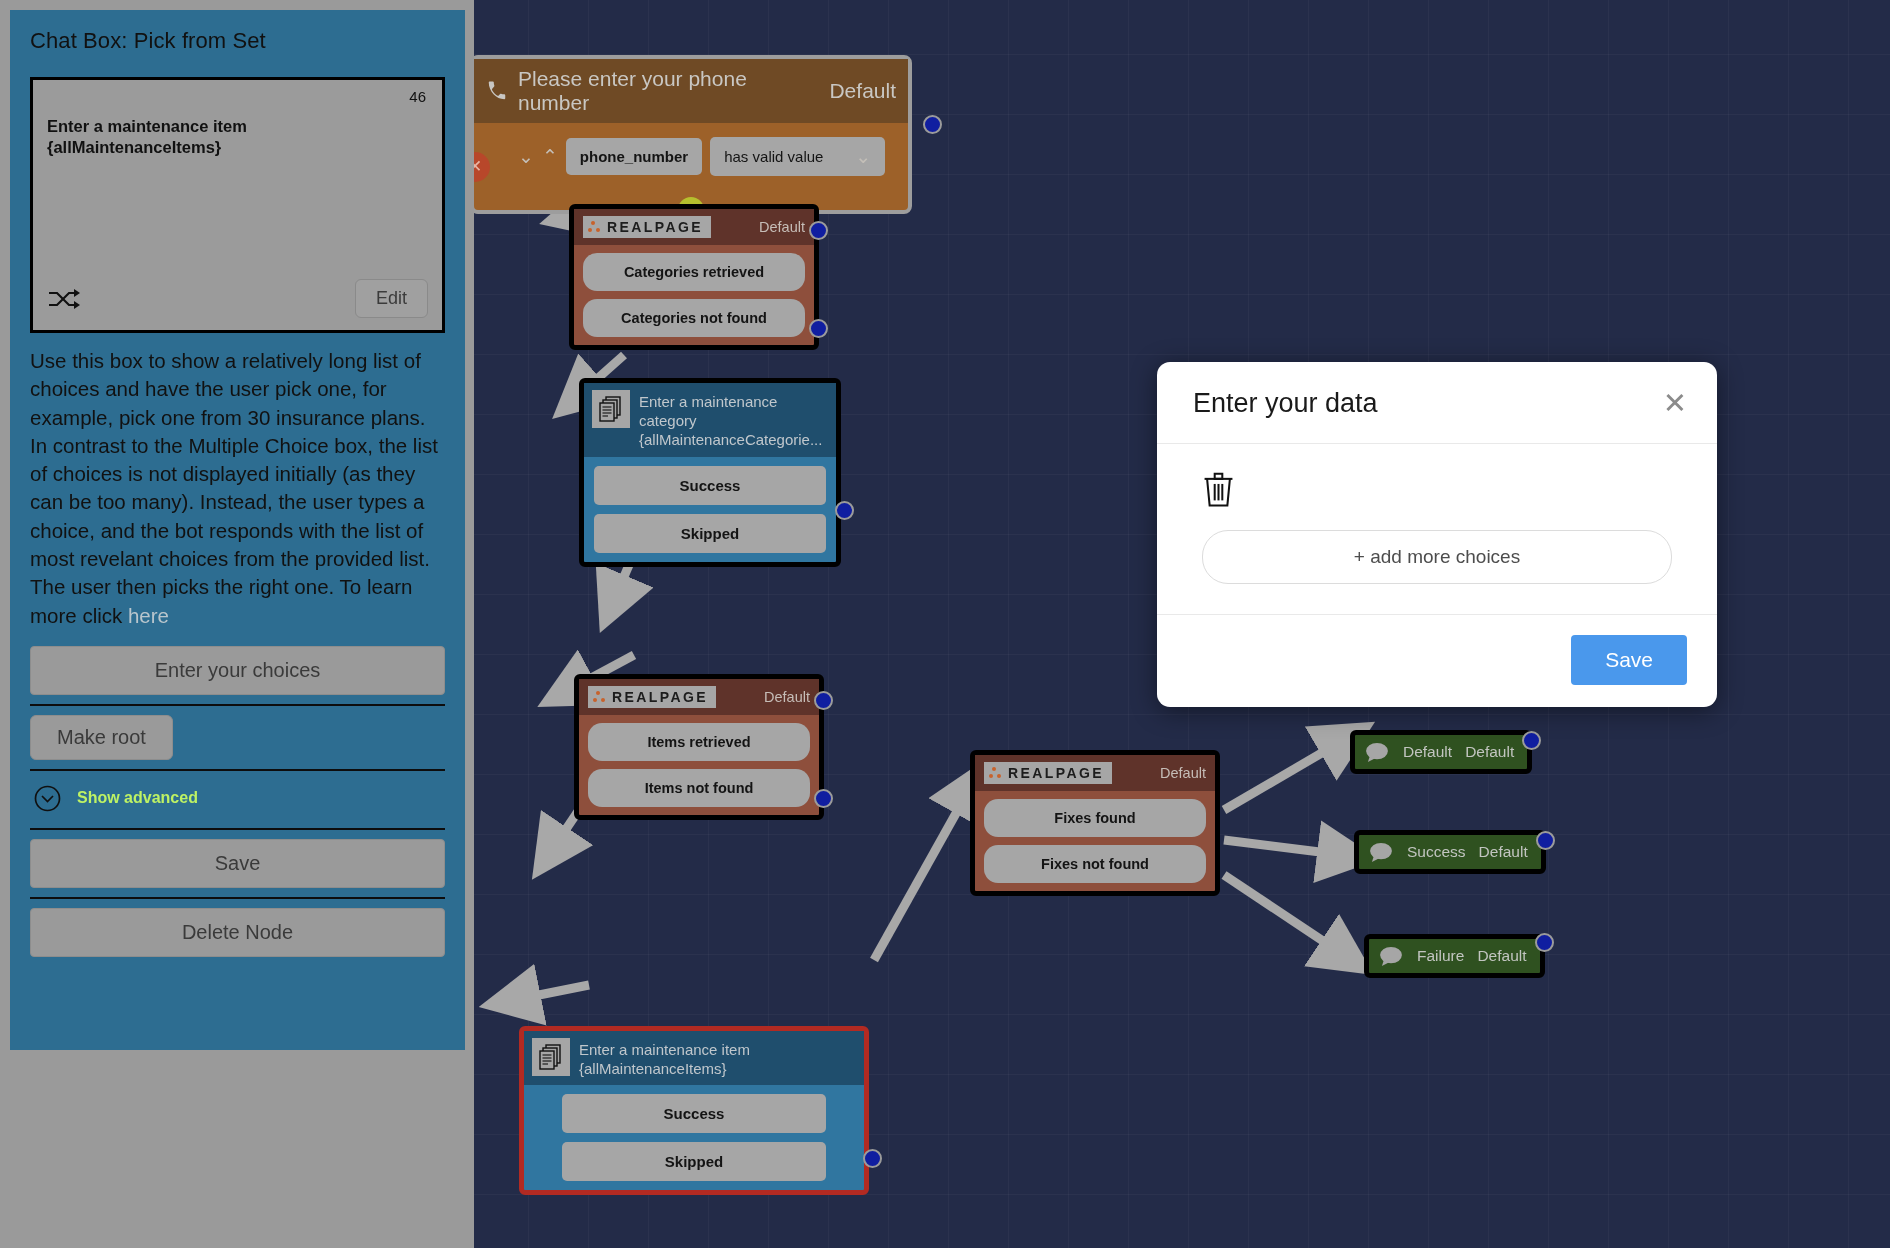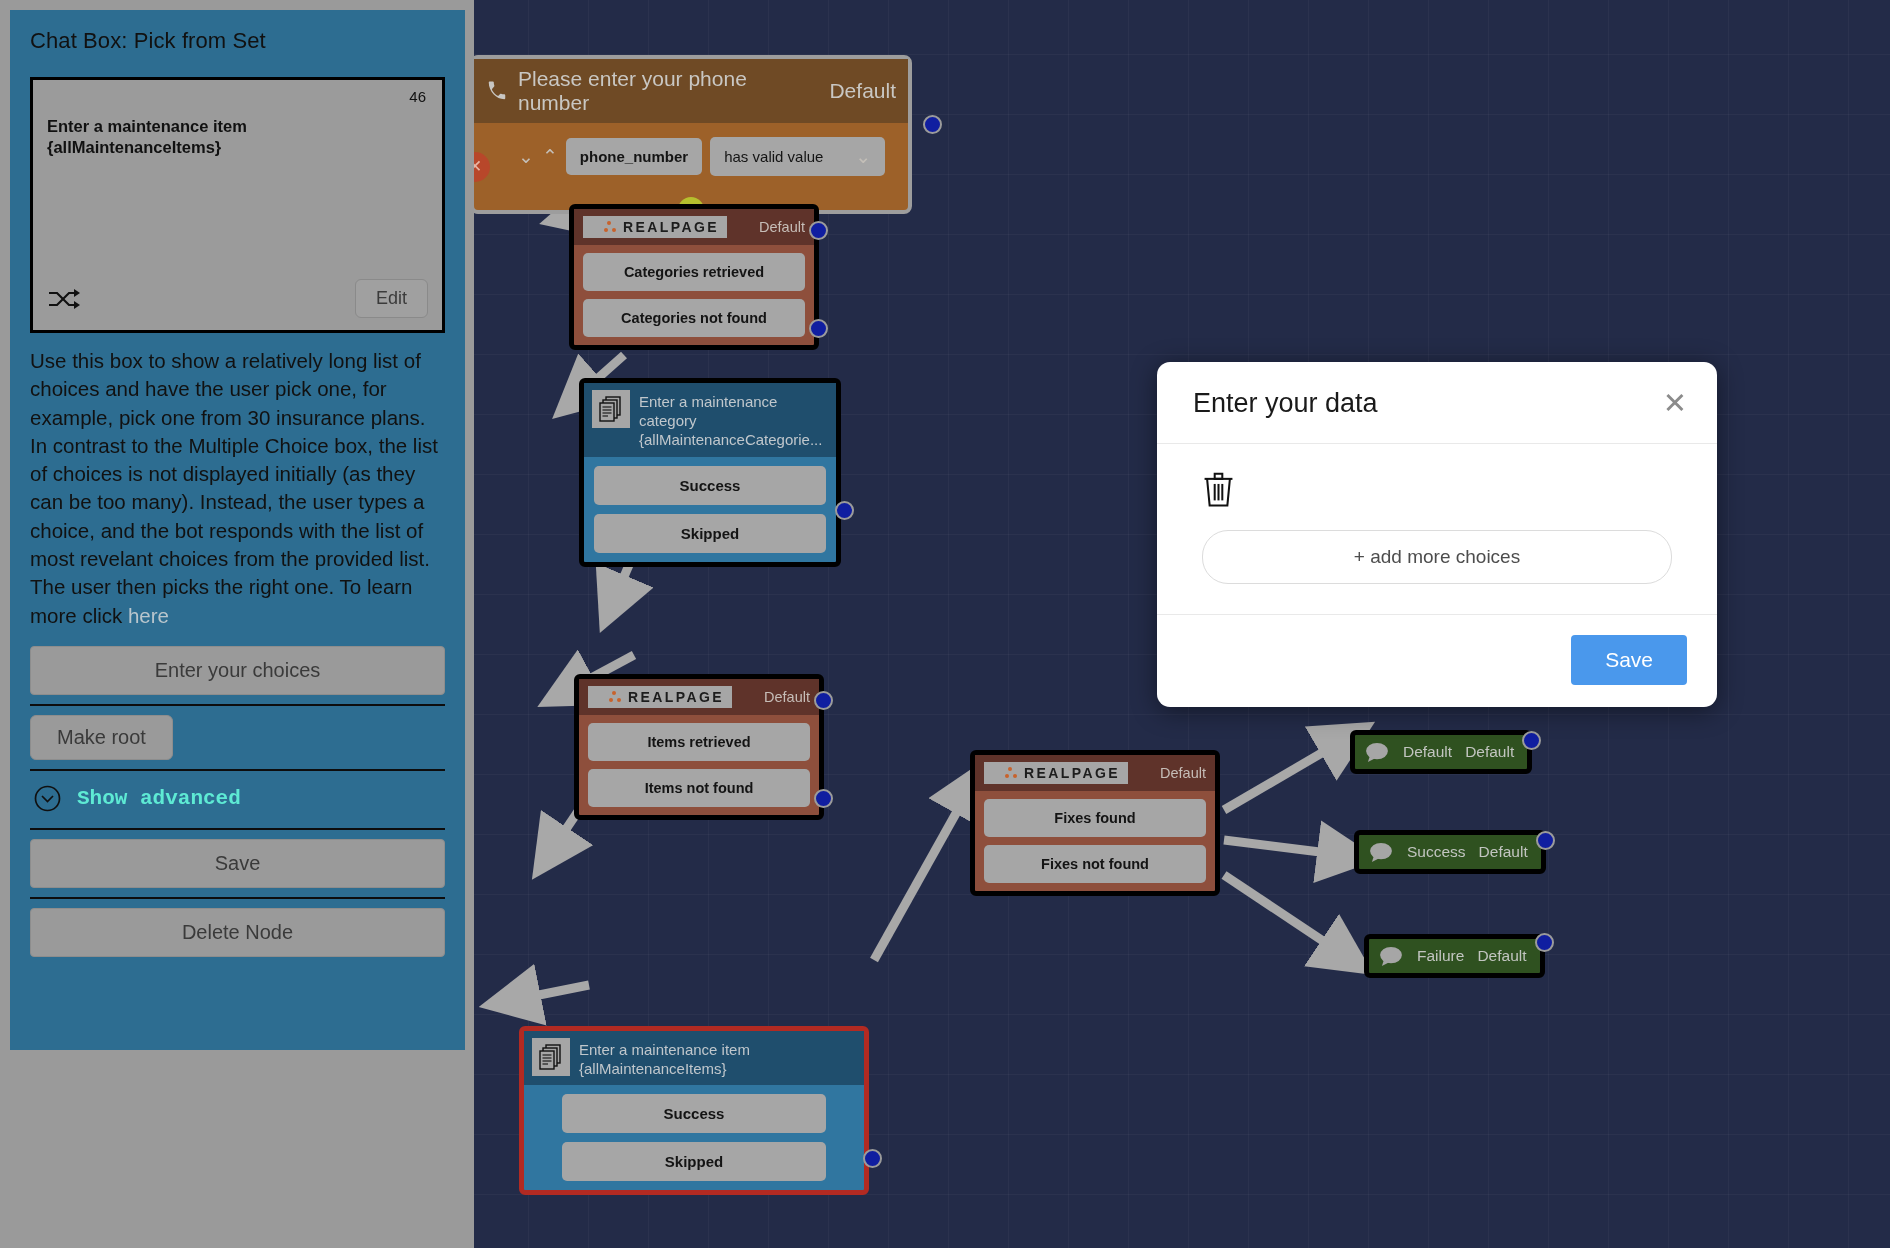--- a/index.html
+++ b/index.html
@@ -65,21 +65,21 @@
     border: 1px solid #8d8d8d; border-radius: 4px;
     font-size: 20px; color: #3a3a3a; padding: 12px 0; text-align: center;
     font-family: "Liberation Sans", sans-serif; cursor: pointer;
   }
   .left-btn {
     display:inline-block; background:#9a9a9a; border:1px solid #8d8d8d;
     border-radius:6px; font-size:20px; color:#3a3a3a;
     padding: 10px 26px; font-family:"Liberation Sans", sans-serif; cursor:pointer;
   }
   #show-adv { display:flex; align-items:center; gap:16px; padding: 14px 0 16px 4px; cursor:pointer; }
-  #show-adv .lbl { font-size: 21px; color:#5eead4; font-weight:600;font-family:Liberation Mono, monospace; }
+  #show-adv .lbl { font-size: 16px; color:#bef264; font-weight:600; }
 
   
   .node { position: absolute; }
 
   
   .phone-node { width: 442px; }
   .phone-node .outer { border: 4px solid #9d9d9d; border-radius: 8px; background:#9d6129; }
   .phone-node .hdr {
     background: #6f4a25; display:flex; align-items:center; gap:10px;
     padding: 8px 12px; color:#c9c7c3; font-size:21px;
@@ -102,29 +102,29 @@
   .plus-btn {
     position:absolute; left:50%; bottom:-13px; transform:translateX(-50%);
     width:26px; height:26px; border-radius:50%; background:#b6bf2e;
     display:flex; align-items:center; justify-content:center;
     color:#55591a; font-size:21px; line-height:1;
   }
 
   
   .rp-node { width: 250px; border: 5px solid #000; border-radius: 6px; background:#8e4f3c; }
   .rp-hdr { background:#5f332a; display:flex; align-items:center; justify-content:space-between; padding: 7px 9px; }
-  .rp-logo { background:#a6a6a6; padding: 3px 8px 3px 21px; display:flex; align-items:center; gap:5px; }
+  .rp-logo { background:#a6a6a6; padding: 3px 8px 3px 5px; display:flex; align-items:center; gap:5px; }
   .rp-dots { position:relative; width:14px; height:13px; }
   .rp-dots i { position:absolute; width:4px; height:4px; border-radius:50%; background:#c8622c; }
   .rp-dots i:nth-child(1){ left:3px; top:0px; }
   .rp-dots i:nth-child(2){ left:0px; top:7px; }
   .rp-dots i:nth-child(3){ left:8px; top:7px; }
   .rp-word { font-size:14px; letter-spacing:2.4px; font-weight:bold; color:#1d1d1d; }
   .rp-def { color:#c6bdb7; font-size:14.5px; }
-  .rp-btn { background:#a6a6a6; border-radius:5px; margin: 8px 9px; padding: 11px 0;
+  .rp-btn { background:#a6a6a6; border-radius:14px; margin: 8px 9px; padding: 11px 0;
     text-align:center; font-size:14.5px; font-weight:bold; color:#141414; }
 
   
   .tl-node { border: 5px solid #000; border-radius: 6px; background:#3076a0; width: 262px; }
   .tl-node.selected { border-color:#b22a22; }
   .tl-hdr { background:#1f4e6d; display:flex; align-items:flex-start; gap:9px; padding: 7px 8px; }
   .tl-icon { background:#a6a6a6; width:38px; height:38px; flex:0 0 38px;
     display:flex; align-items:center; justify-content:center; }
   .tl-ttl { color:#c0c7cc; font-size:15px; line-height:1.28; padding-top:2px; }
   .tl-btn { background:#a6a6a6; border-radius:5px; margin: 9px 10px; padding: 11px 0;

